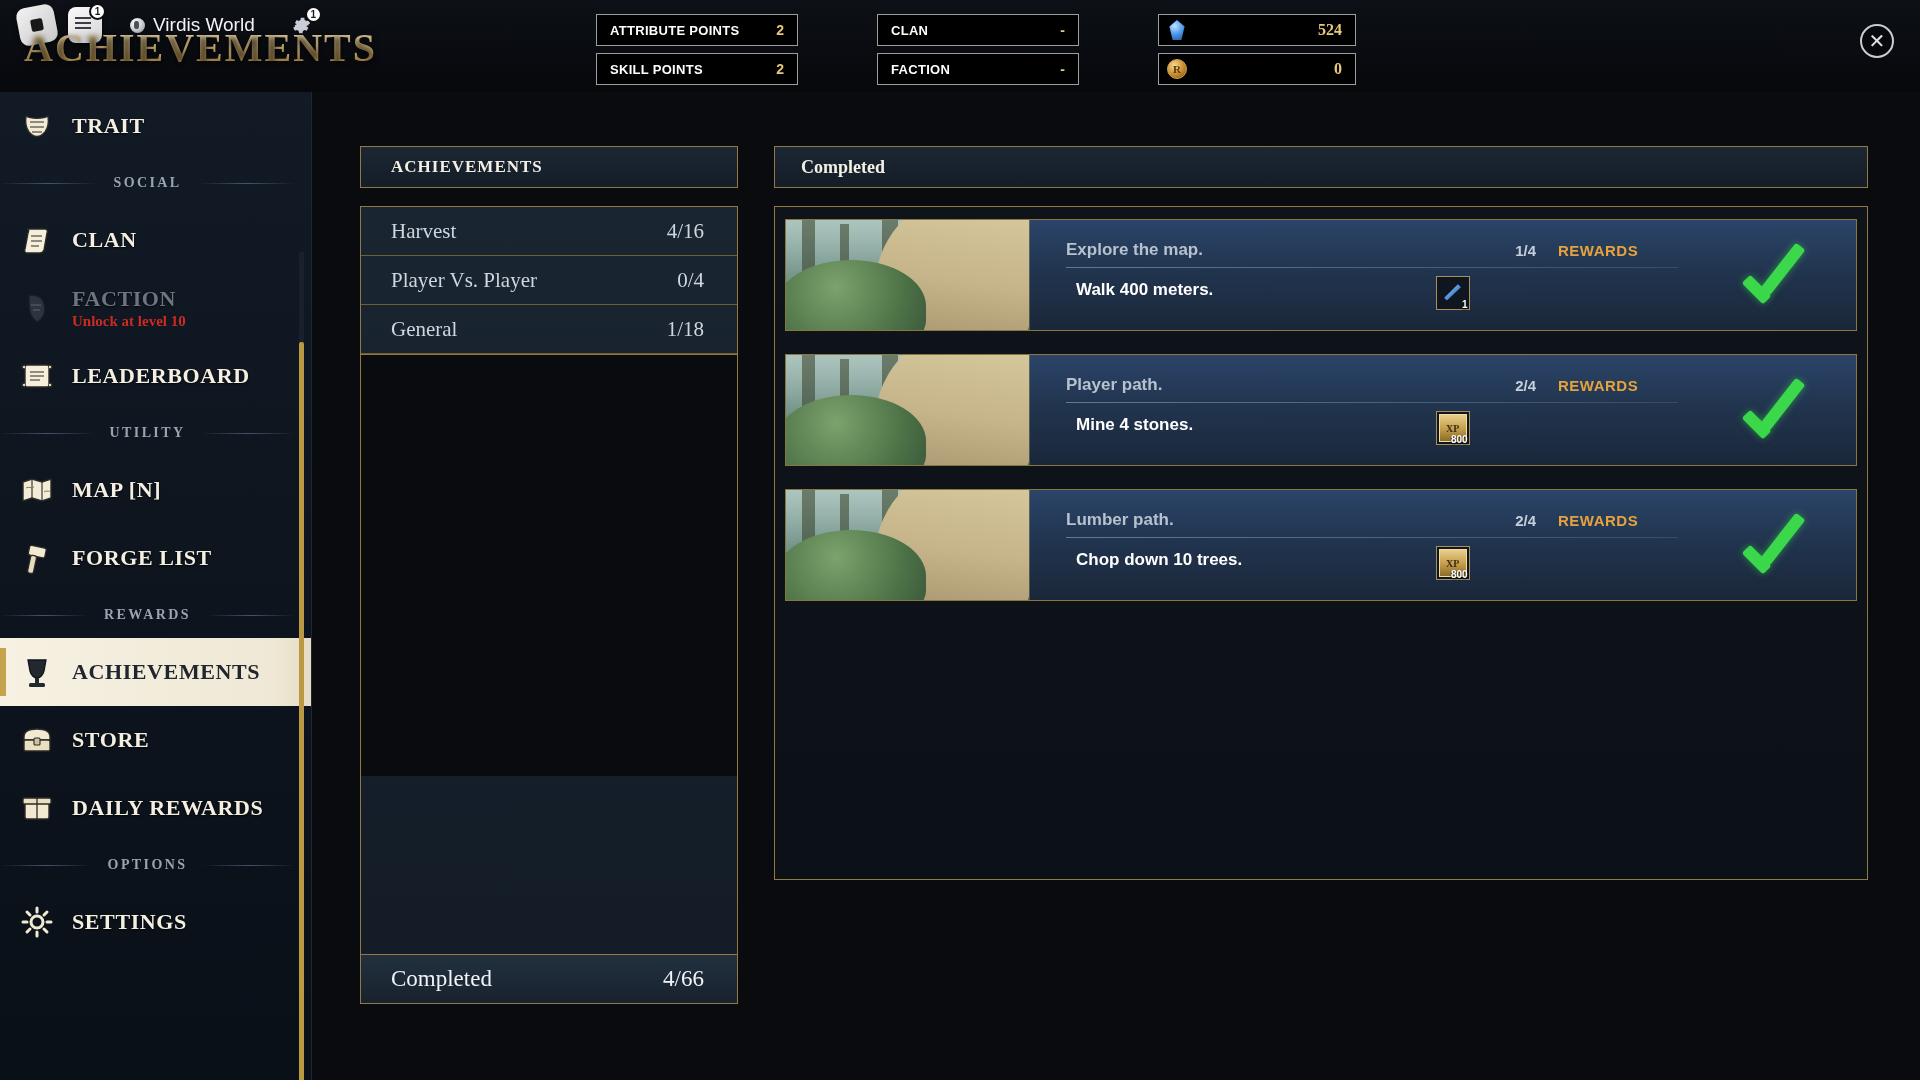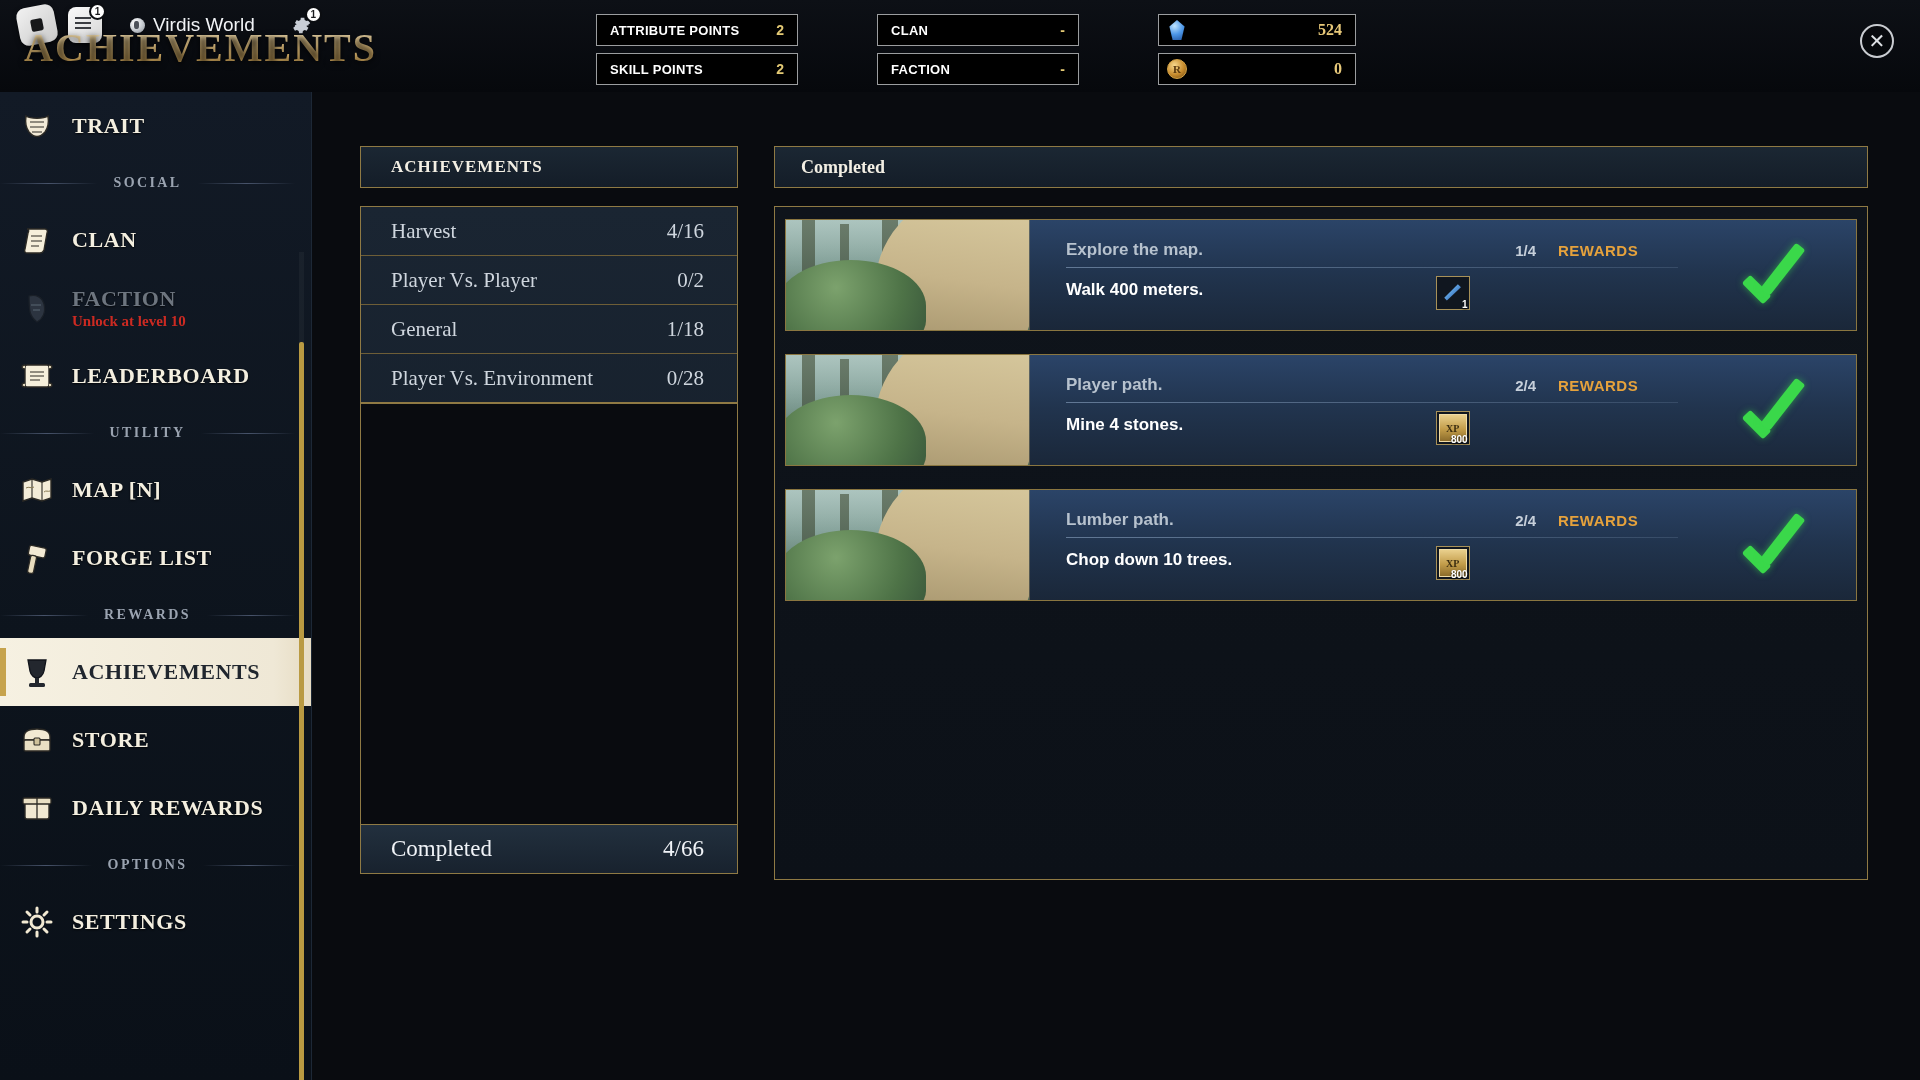--- a/index.html
+++ b/index.html
@@ -178,21 +178,21 @@
     background: linear-gradient(180deg,#1b2733 0%, #141d28 100%);
     display: flex; align-items: center; padding-left: 30px;
   }
   .panel-head .t {
     font-family: "Liberation Serif", serif; font-size: 17px; font-weight: bold;
     color: #f3efe4; letter-spacing: 1px;
   }
   .cat-list {
     margin-top: 18px; border: 1px solid #8f7a44; border-bottom: none;
     background: linear-gradient(180deg,#1a2532 0%, #131c27 100%);
-    height: 618px;
+    height: 748px;
   }
   .cat-row {
     height: 49px; display: flex; align-items: center; justify-content: space-between;
     padding: 0 33px 0 30px; border-bottom: 1px solid #6e5e37; cursor: pointer;
   }
   .cat-row:nth-child(4) { border-bottom: 1px solid #8f7a44; }
   .cat-row .name { font-family: "Liberation Serif", serif; font-size: 21px; color: #cfd6de; }
   .cat-row .cnt  { font-family: "Liberation Serif", serif; font-size: 21px; color: #cfd6de; }
   .cat-spacer { height: 422px; background: #090b0f; border-top: 1px solid #8f7a44; }
   .cat-footer {
@@ -261,21 +261,21 @@
   }
   .ach-rew-label {
     font-family: "Liberation Sans", sans-serif; font-size: 15px; font-weight: bold;
     color: #e6a23c; letter-spacing: .5px; width: 120px;
   }
   .ach-divider {
     position: absolute; left: 36px; right: 28px; top: 47px; height: 1px;
     background: linear-gradient(90deg, rgba(150,175,205,.55), rgba(150,175,205,.18));
   }
   .ach-desc {
-    position: absolute; left: 36px; top: 60px;
+    position: absolute; left: 46px; top: 60px;
     font-family: "Liberation Sans", sans-serif; font-size: 17px; font-weight: bold; color: #ffffff;
   }
   .ach-items {
     position: absolute; left: 60%; top: 56px; display: flex; gap: 10px;
   }
   .item-slot {
     position: relative; width: 34px; height: 34px;
     border: 1px solid #a89158; background: #10161f;
     display: flex; align-items: center; justify-content: center;
   }
@@ -519,29 +519,25 @@
       <div class="panel-head">
         <span class="t">ACHIEVEMENTS</span>
       </div>
       <div class="cat-list">
         <div class="cat-row">
           <span class="name">Harvest</span>
           <span class="cnt">4/16</span>
         </div>
         <div class="cat-row">
           <span class="name">Player Vs. Player</span>
-          <span class="cnt">0/2</span>
+          <span class="cnt">0/4</span>
         </div>
         <div class="cat-row">
           <span class="name">General</span>
           <span class="cnt">1/18</span>
-        </div>
-        <div class="cat-row">
-          <span class="name">Player Vs. Environment</span>
-          <span class="cnt">0/28</span>
         </div>
         <div class="cat-spacer"></div>
       </div>
       <div class="cat-footer">
         <span class="name">Completed</span>
         <span class="cnt">4/66</span>
       </div>
     </div>
 
     <div class="ach-panel">

